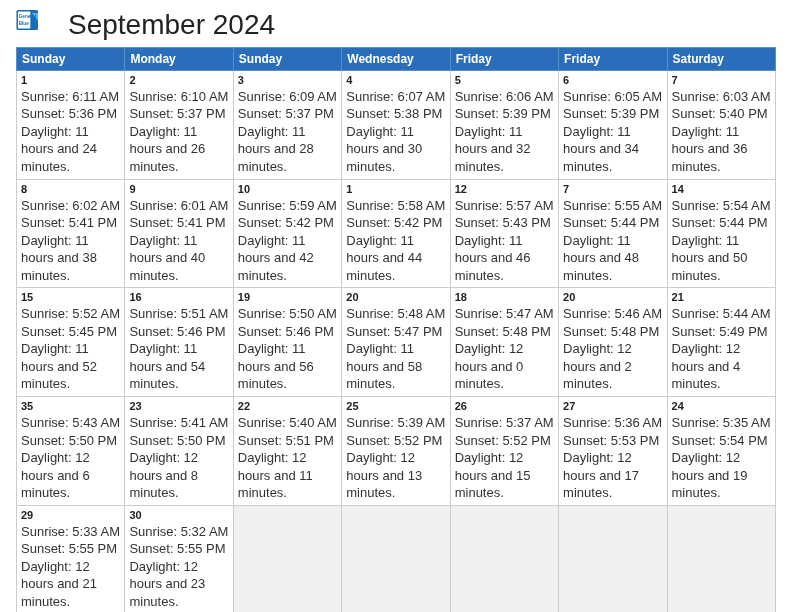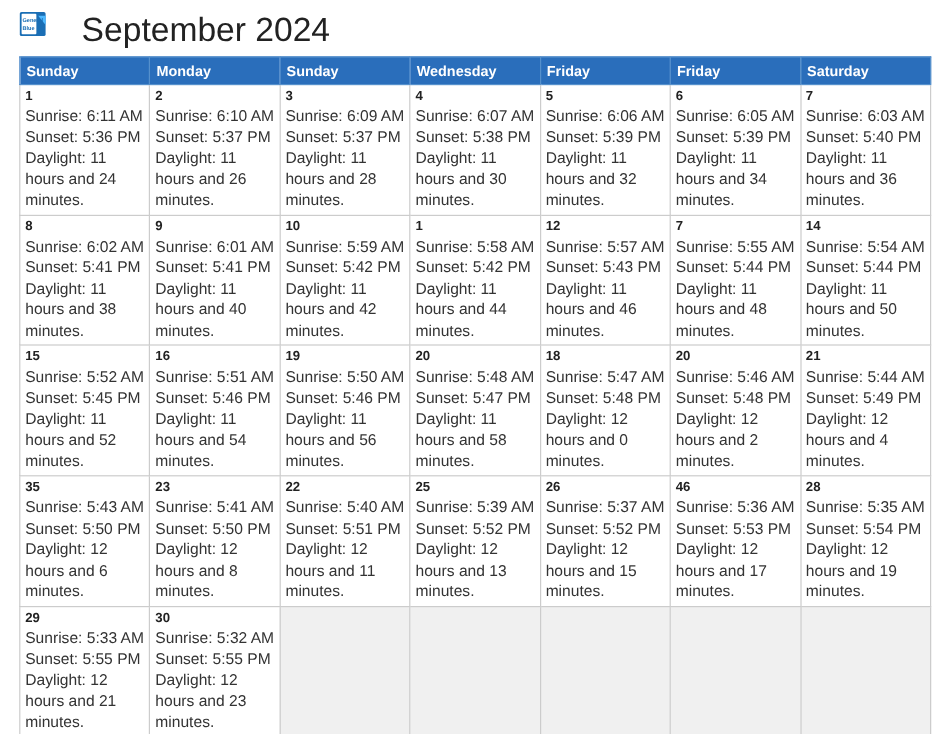--- a/index.html
+++ b/index.html
@@ -141,22 +141,22 @@
           <td><span class="day-num">18</span><span class="cell-text">Sunrise: 5:47 AM<br>Sunset: 5:48 PM<br>Daylight: 12 hours and 0 minutes.</span></td>
           <td><span class="day-num">20</span><span class="cell-text">Sunrise: 5:46 AM<br>Sunset: 5:48 PM<br>Daylight: 12 hours and 2 minutes.</span></td>
           <td><span class="day-num">21</span><span class="cell-text">Sunrise: 5:44 AM<br>Sunset: 5:49 PM<br>Daylight: 12 hours and 4 minutes.</span></td>
         </tr>
         <tr>
           <td><span class="day-num">35</span><span class="cell-text">Sunrise: 5:43 AM<br>Sunset: 5:50 PM<br>Daylight: 12 hours and 6 minutes.</span></td>
           <td><span class="day-num">23</span><span class="cell-text">Sunrise: 5:41 AM<br>Sunset: 5:50 PM<br>Daylight: 12 hours and 8 minutes.</span></td>
           <td><span class="day-num">22</span><span class="cell-text">Sunrise: 5:40 AM<br>Sunset: 5:51 PM<br>Daylight: 12 hours and 11 minutes.</span></td>
           <td><span class="day-num">25</span><span class="cell-text">Sunrise: 5:39 AM<br>Sunset: 5:52 PM<br>Daylight: 12 hours and 13 minutes.</span></td>
           <td><span class="day-num">26</span><span class="cell-text">Sunrise: 5:37 AM<br>Sunset: 5:52 PM<br>Daylight: 12 hours and 15 minutes.</span></td>
-          <td><span class="day-num">46</span><span class="cell-text">Sunrise: 5:36 AM<br>Sunset: 5:53 PM<br>Daylight: 12 hours and 17 minutes.</span></td>
-          <td><span class="day-num">28</span><span class="cell-text">Sunrise: 5:35 AM<br>Sunset: 5:54 PM<br>Daylight: 12 hours and 19 minutes.</span></td>
+          <td><span class="day-num">27</span><span class="cell-text">Sunrise: 5:36 AM<br>Sunset: 5:53 PM<br>Daylight: 12 hours and 17 minutes.</span></td>
+          <td><span class="day-num">24</span><span class="cell-text">Sunrise: 5:35 AM<br>Sunset: 5:54 PM<br>Daylight: 12 hours and 19 minutes.</span></td>
         </tr>
         <tr>
           <td><span class="day-num">29</span><span class="cell-text">Sunrise: 5:33 AM<br>Sunset: 5:55 PM<br>Daylight: 12 hours and 21 minutes.</span></td>
           <td><span class="day-num">30</span><span class="cell-text">Sunrise: 5:32 AM<br>Sunset: 5:55 PM<br>Daylight: 12 hours and 23 minutes.</span></td>
           <td class="empty"></td>
           <td class="empty"></td>
           <td class="empty"></td>
           <td class="empty"></td>
           <td class="empty"></td>
         </tr>

